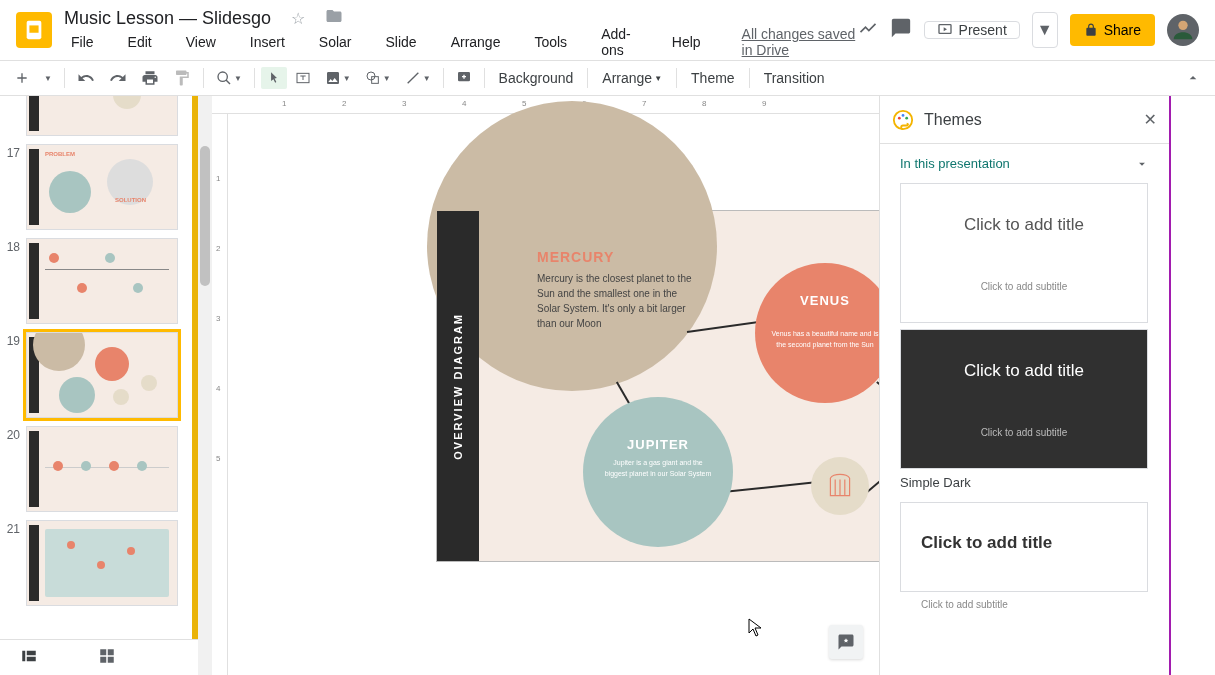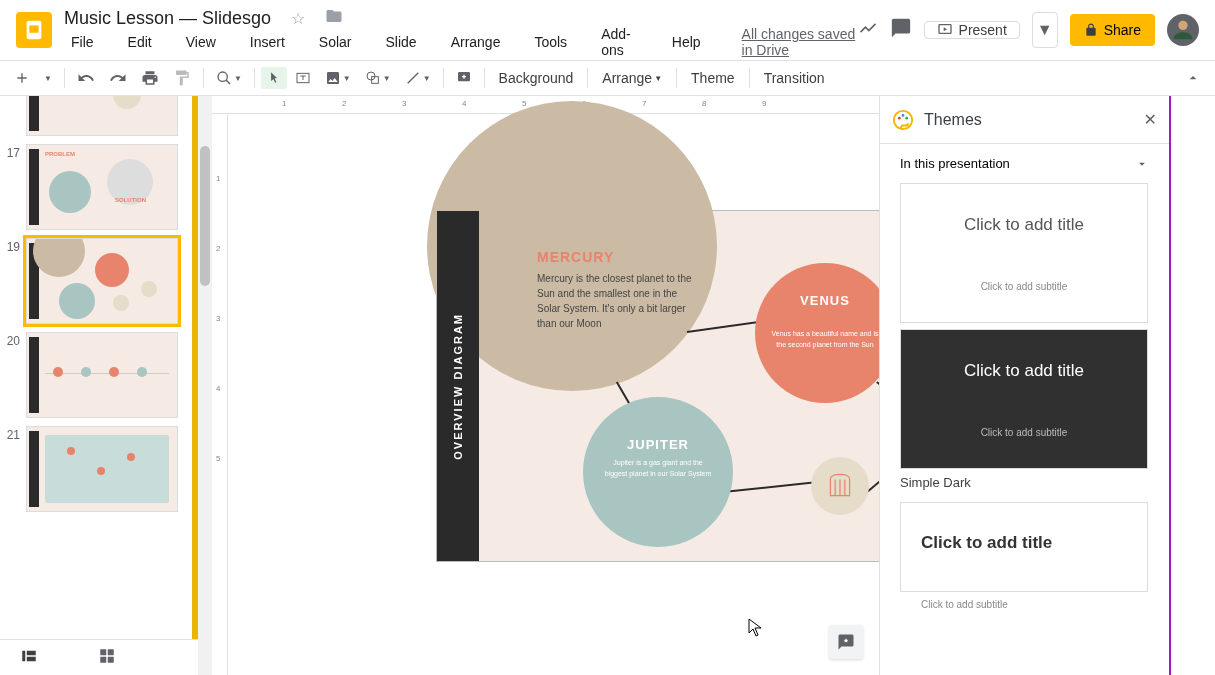--- a/index.html
+++ b/index.html
@@ -73,21 +73,21 @@
 
 .explore-btn { position:absolute; right:16px; bottom:16px; width:34px; height:34px; background:#f1f3f4; border-radius:3px; display:flex; align-items:center; justify-content:center; box-shadow:0 1px 3px rgba(0,0,0,.15); cursor:pointer; }
 .cursor-arrow { position:absolute; left:748px; top:618px; pointer-events:none; }
 
 
 .themes-panel { width:290px; border-left:1px solid #e0e0e0; display:flex; flex-direction:column; }
 .themes-head { height:48px; display:flex; align-items:center; padding:0 12px; border-bottom:1px solid #e0e0e0; }
 .themes-head svg { margin-right:10px; }
 .themes-title { font-size:16px; color:#3c4043; flex:1; }
 .close-x { cursor:pointer; color:#5f6368; }
-.in-pres { padding:12px 20px; font-size:13px; color:#000000; display:flex; justify-content:space-between; align-items:center; cursor:pointer; }
+.in-pres { padding:12px 20px; font-size:13px; color:#0f766e; display:flex; justify-content:space-between; align-items:center; cursor:pointer; }
 .themes-list { flex:1; overflow-y:auto; padding:0 20px; }
 .theme-card { width:248px; height:140px; border:1px solid #dadce0; margin-bottom:6px; display:flex; flex-direction:column; align-items:center; justify-content:center; cursor:pointer;gap:40px; }
 .theme-card.dark { background:#303030; }
 .theme-card.color { padding:0 20px; align-items:flex-start; justify-content:center; }
 .th-title { font-size:17px; color:#555; }
 .th-sub { font-size:10px; color:#888; margin-top:6px; }
 .theme-card.dark .th-title { color:#fff; }
 .theme-card.dark .th-sub { color:#bbb; }
 .theme-label { font-size:13px; color:#3c4043; margin-bottom:12px; }
 .import-bar { height:60px; border-top:1px solid #e0e0e0; display:flex; align-items:center; justify-content:center; }
@@ -277,20 +277,31 @@
       </div>
     </div>
     <div class="slide-entry">
       <div class="slide-num">17</div>
       <div class="thumb">
         <div class="thumb-bar"></div>
         <div style="position:absolute;left:18px;top:6px;font-size:6px;color:#e8846b;font-weight:700">PROBLEM</div>
         <div class="thumb-decoration" style="left:22px;top:26px;width:42px;height:42px;background:#a8c5c1"></div>
         <div class="thumb-decoration" style="left:80px;top:14px;width:46px;height:46px;background:#ddd"></div>
         <div style="position:absolute;left:88px;top:52px;font-size:6px;color:#e8846b;font-weight:700">SOLUTION</div>
+      </div>
+    </div>
+    <div class="slide-entry">
+      <div class="slide-num">18</div>
+      <div class="thumb">
+        <div class="thumb-bar"></div>
+        <div class="thumb-decoration" style="left:22px;top:14px;width:10px;height:10px;background:#e8846b"></div>
+        <div class="thumb-decoration" style="left:78px;top:14px;width:10px;height:10px;background:#a8c5c1"></div>
+        <div style="position:absolute;left:18px;top:30px;right:8px;height:1px;background:#888"></div>
+        <div class="thumb-decoration" style="left:50px;top:44px;width:10px;height:10px;background:#e8846b"></div>
+        <div class="thumb-decoration" style="left:106px;top:44px;width:10px;height:10px;background:#a8c5c1"></div>
       </div>
     </div>
     <div class="slide-entry">
       <div class="slide-num">19</div>
       <div class="thumb selected">
         <div class="thumb-bar"></div>
         <div class="thumb-decoration" style="left:6px;top:-14px;width:52px;height:52px;background:#cbbba5"></div>
         <div class="thumb-decoration" style="left:68px;top:14px;width:34px;height:34px;background:#e8846b"></div>
         <div class="thumb-decoration" style="left:32px;top:44px;width:36px;height:36px;background:#a8c5c1"></div>
         <div class="thumb-decoration" style="left:114px;top:42px;width:16px;height:16px;background:#e5dcc9"></div>

